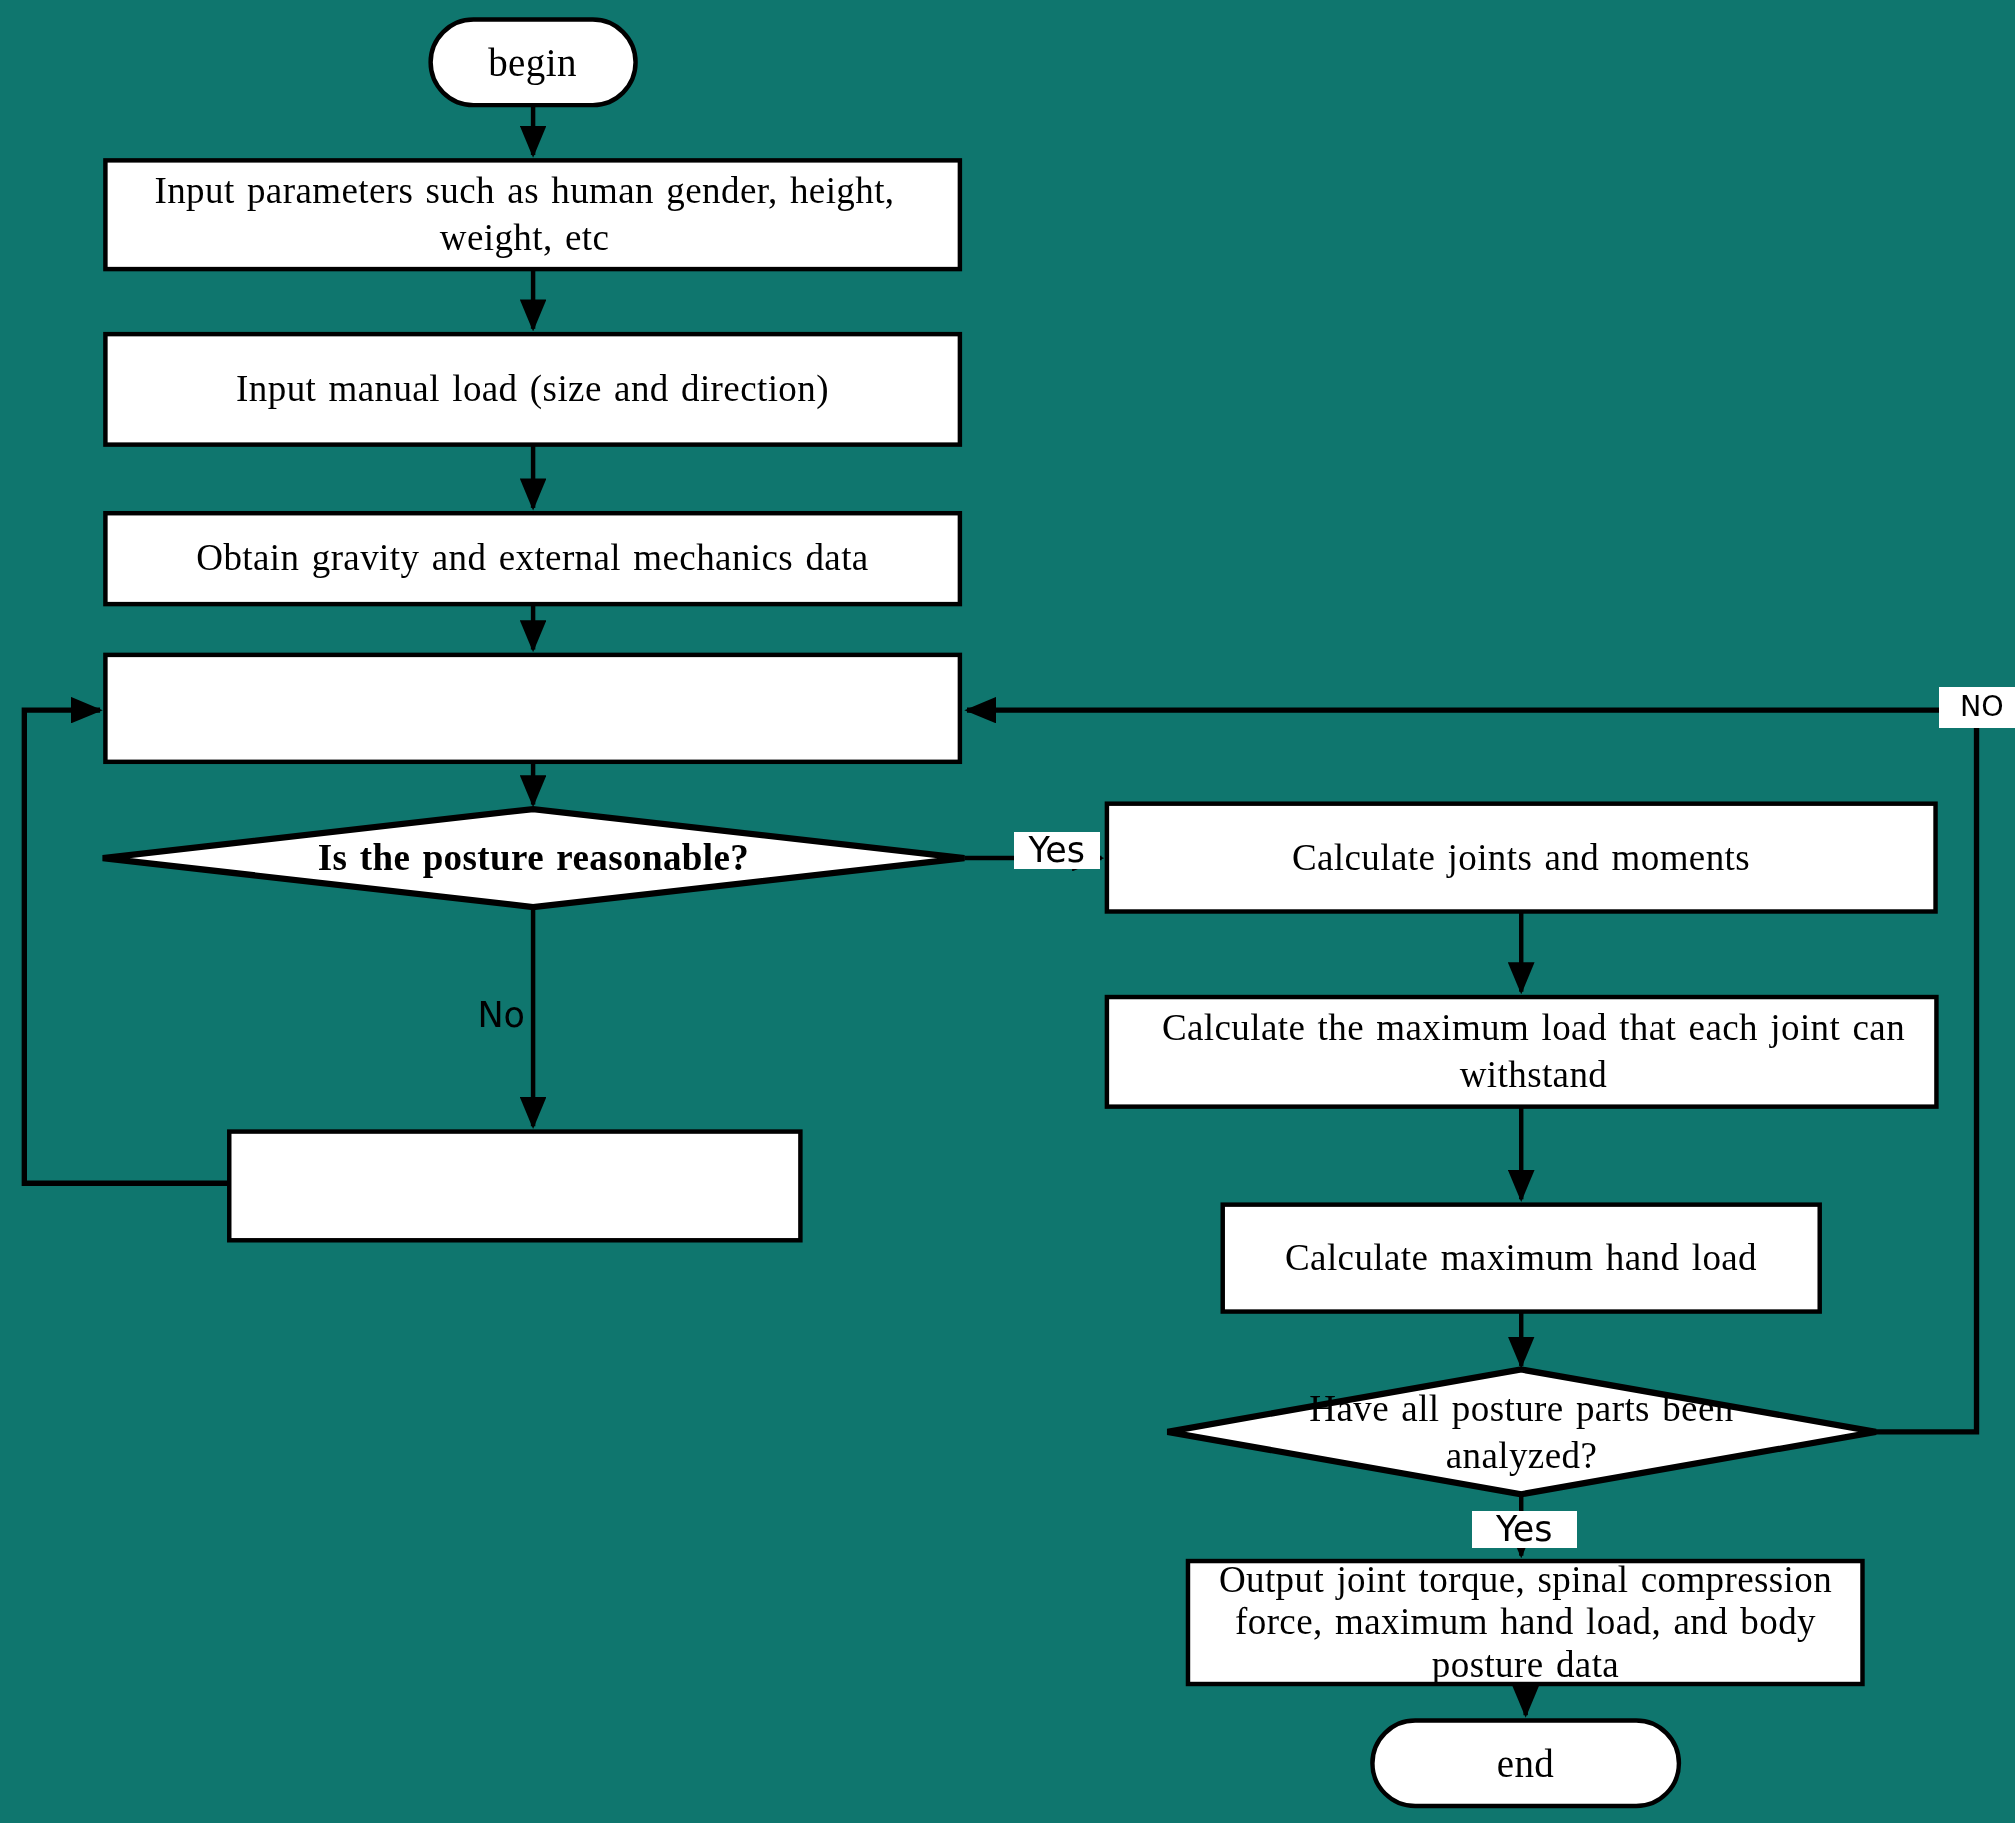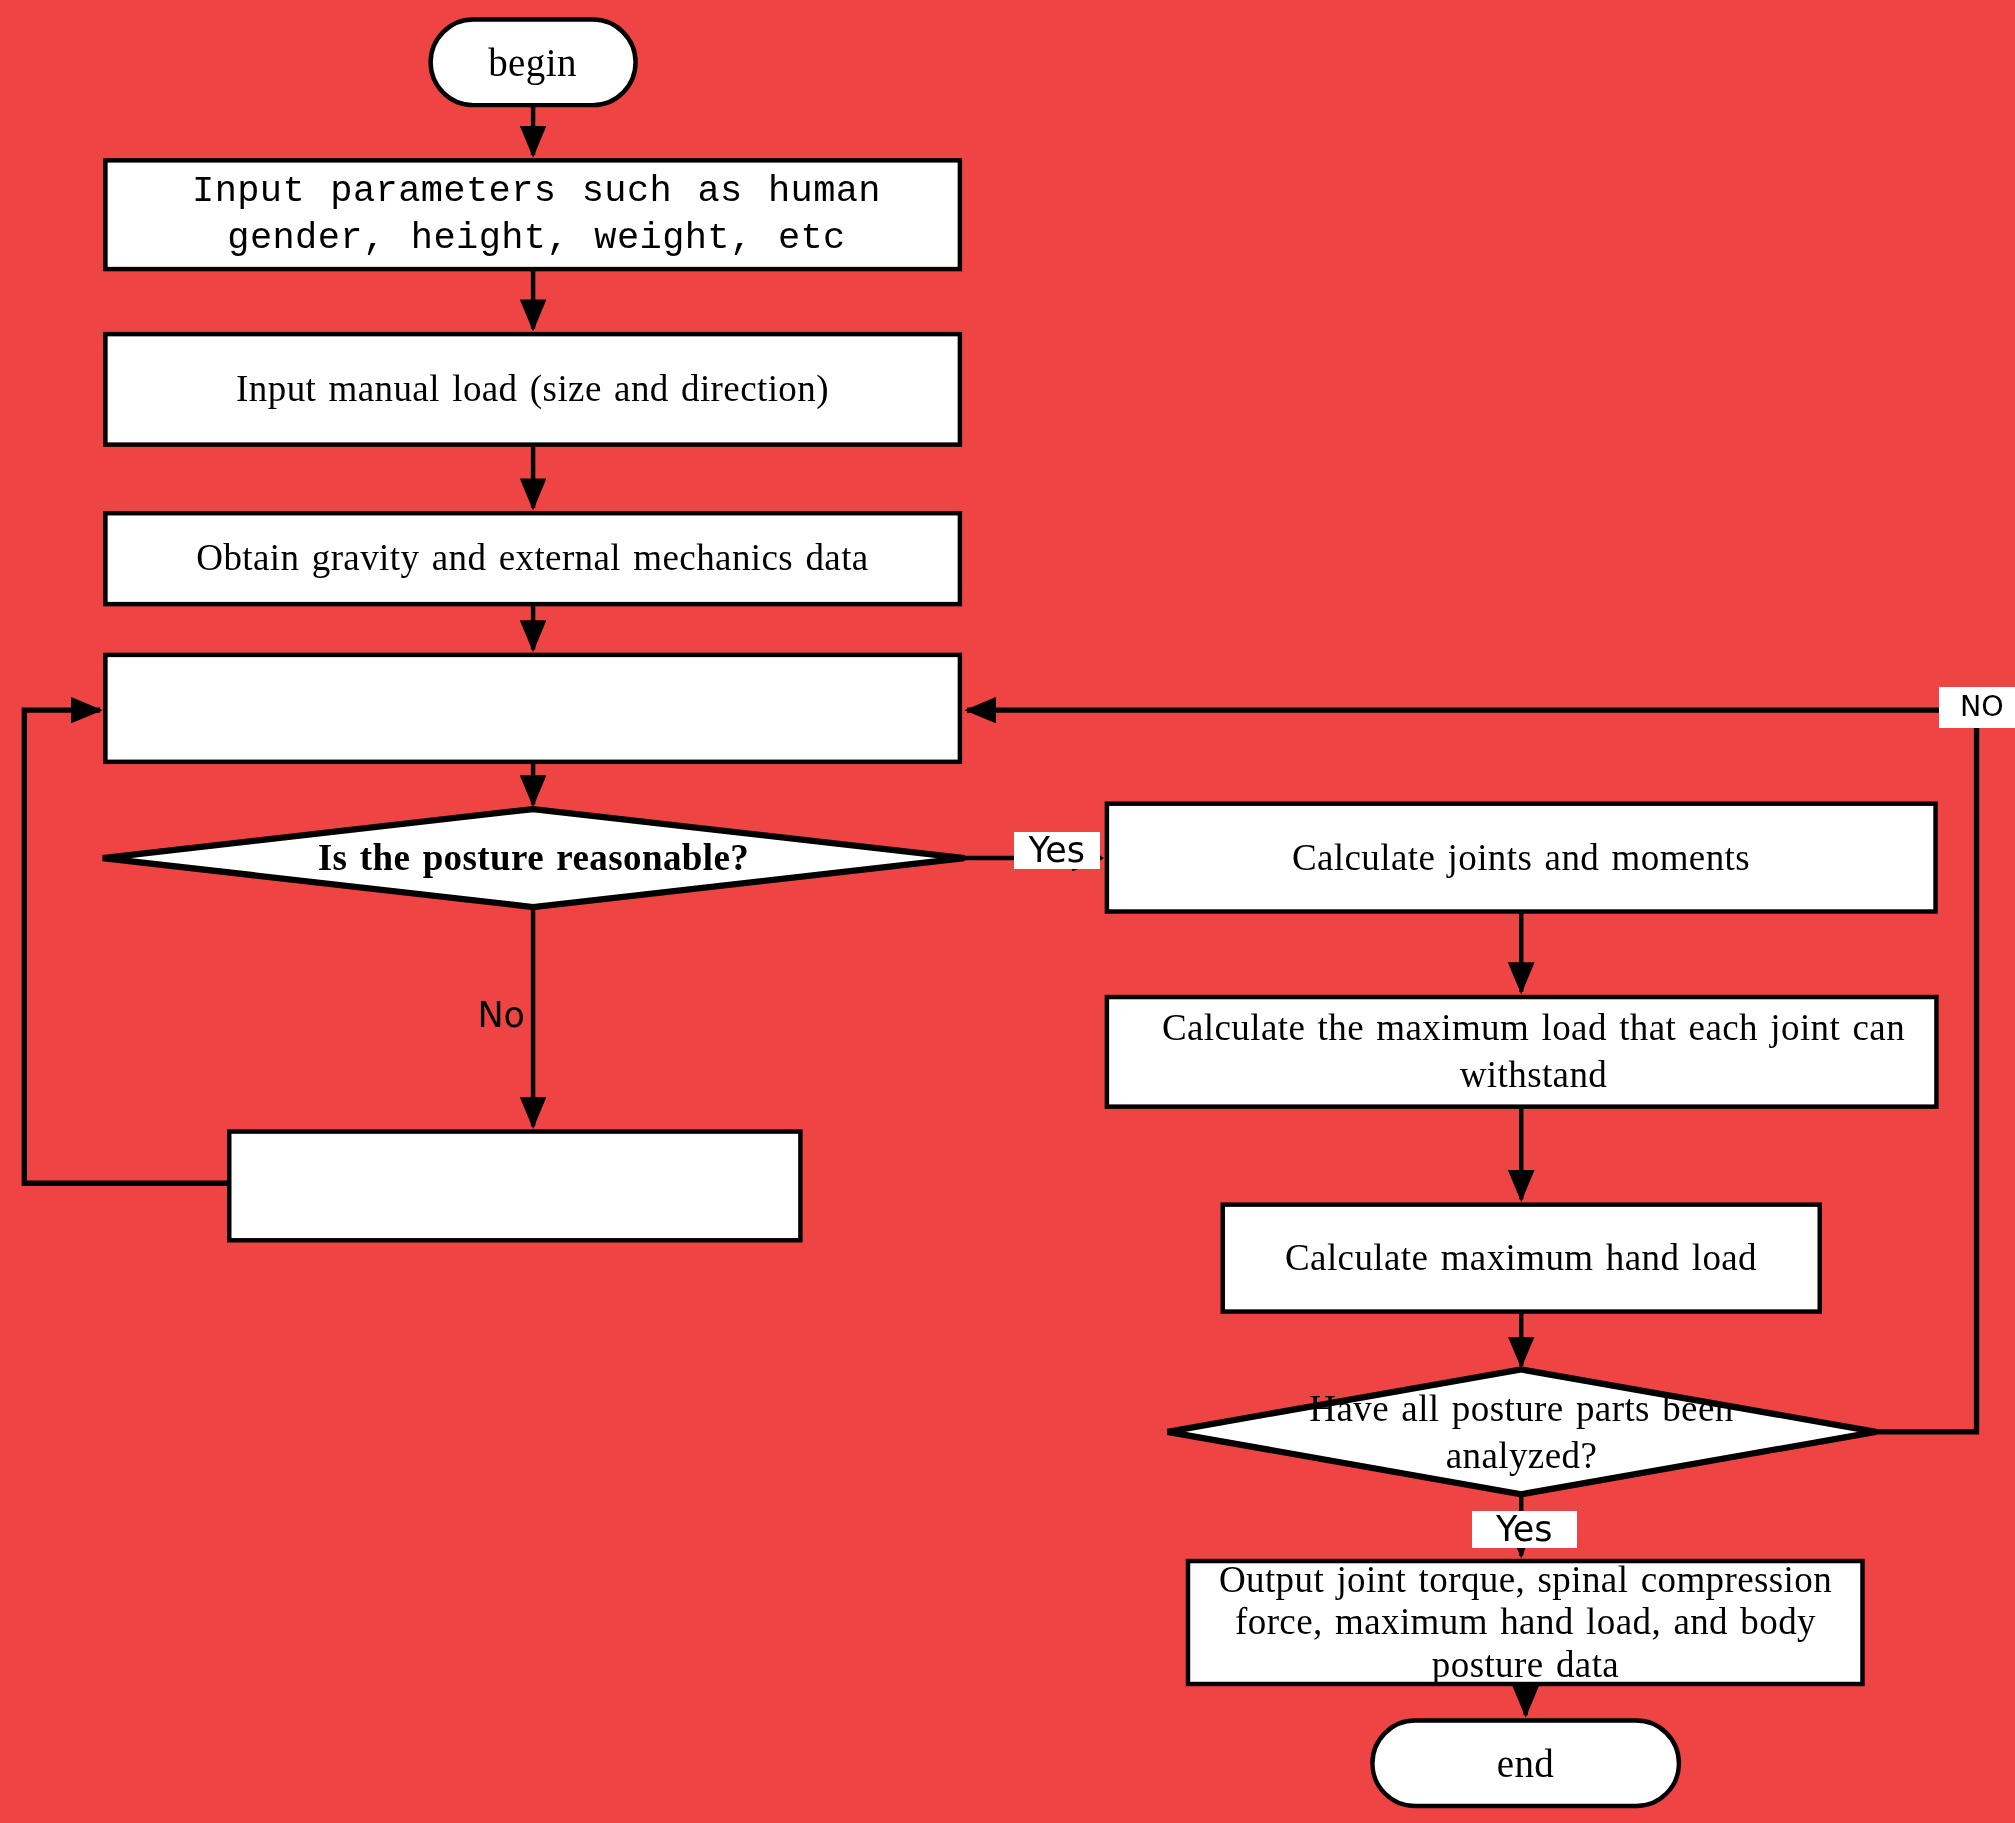--- a/index.html
+++ b/index.html
@@ -1,16 +1,16 @@
 <!DOCTYPE html>
 <html style="font-size:14.3px"><head>
 <meta charset="utf-8">
 <style>
   html,body{margin:0;padding:0;background:#ffffff;}
-  .stage{position:relative;width:2016px;height:1823px;background:#ef4444;overflow:hidden;}
+  .stage{position:relative;width:2016px;height:1823px;background:#0f766e;overflow:hidden;}
   .stage svg{position:absolute;left:0;top:0;}
   .lbl{position:absolute;display:flex;align-items:center;justify-content:center;
        text-align:center;color:#000;}
   .serif{font-family:"Liberation Serif","DejaVu Serif",serif;font-size:37px;
          letter-spacing:0.4px;word-spacing:2.7px;line-height:1.26;}
   .term{font-size:39px;}
   .sans{font-family:"DejaVu Sans","Liberation Sans",sans-serif;font-size:35px;line-height:1;}
   .bgw{background:#ffffff;padding:0 5.3px;}
   .alr{justify-content:flex-end;text-align:right;}
 </style>
@@ -51,21 +51,21 @@
     <line x1="1707" y1="1023" x2="1707" y2="1113" stroke="#000" stroke-width="5" marker-end="url(#arr)"></line>
     <line x1="1707" y1="1242" x2="1707" y2="1346" stroke="#000" stroke-width="5" marker-end="url(#arr)"></line>
     <line x1="1707" y1="1472" x2="1707" y2="1533" stroke="#000" stroke-width="5" marker-end="url(#arr)"></line>
     <line x1="1707" y1="1677" x2="1707" y2="1746" stroke="#000" stroke-width="5" marker-end="url(#arr)"></line>
     <line x1="1712" y1="1890" x2="1712" y2="1925" stroke="#000" stroke-width="5" marker-end="url(#arr)"></line>
     <polyline points="2105,1607 2218,1607 2218,797 1085,797" fill="none" stroke="#000" stroke-width="6" marker-end="url(#arr)"></polyline>
   </svg>
 
   <div class="lbl serif term" style="left:430px;top:19.6px;width:205px;height:86px;">begin</div>
 
-  <div class="lbl serif" style="left:118px;top:160px;width:837px;height:109px;font-family:Liberation Mono, monospace;">Input parameters such as human gender, height, weight, etc</div>
+  <div class="lbl serif" style="left:106px;top:160px;width:837px;height:109px;">Input parameters such as human gender, height, weight, etc</div>
 
   <div class="lbl serif" style="left:114px;top:513px;width:837px;height:91px;">Obtain gravity and external mechanics data</div>
 
   <div class="lbl serif" style="left:114px;top:334px;width:837px;height:110px;">Input manual load (size and direction)</div>
 
 
   <div class="lbl serif" style="left:143px;top:809px;width:781px;height:98px;font-weight:bold;">Is the posture reasonable?</div>
 
 
   <div class="lbl serif" style="left:1111px;top:804px;width:820px;height:108px;">Calculate joints and moments</div>

